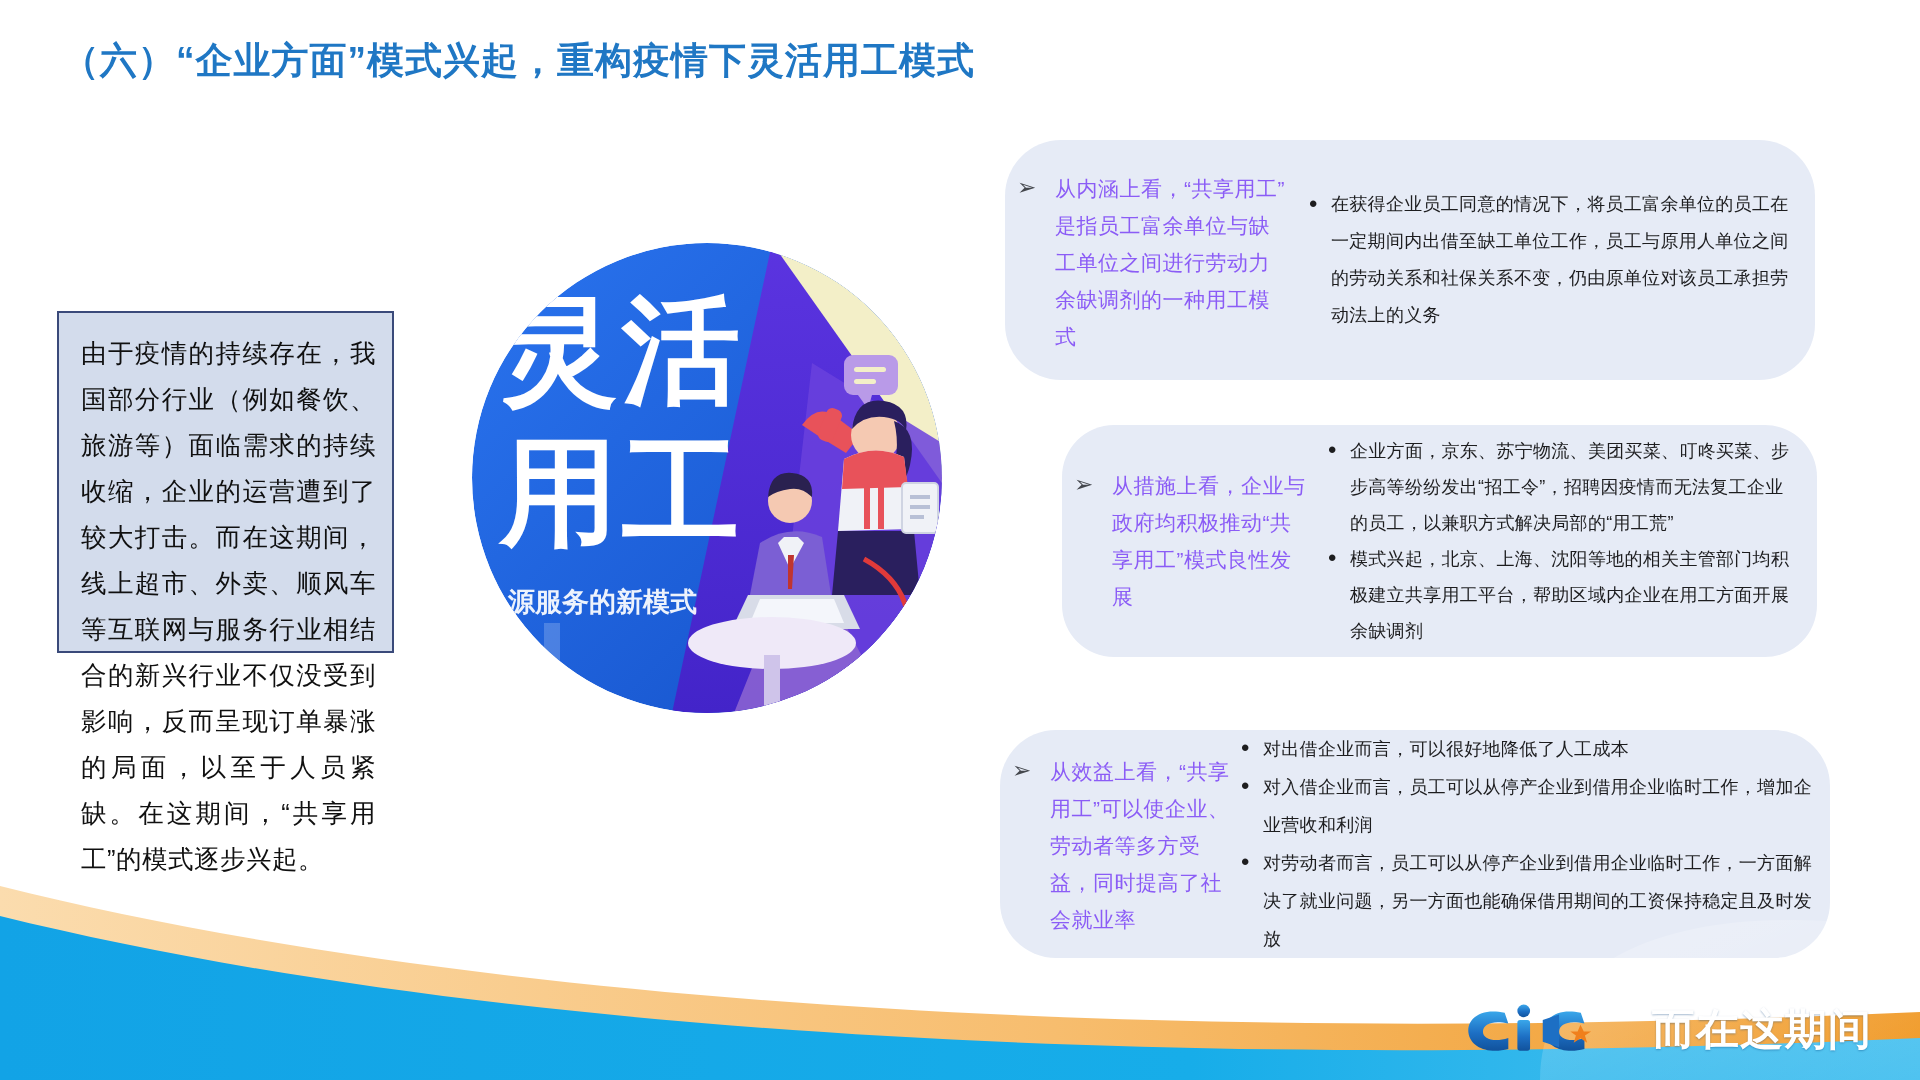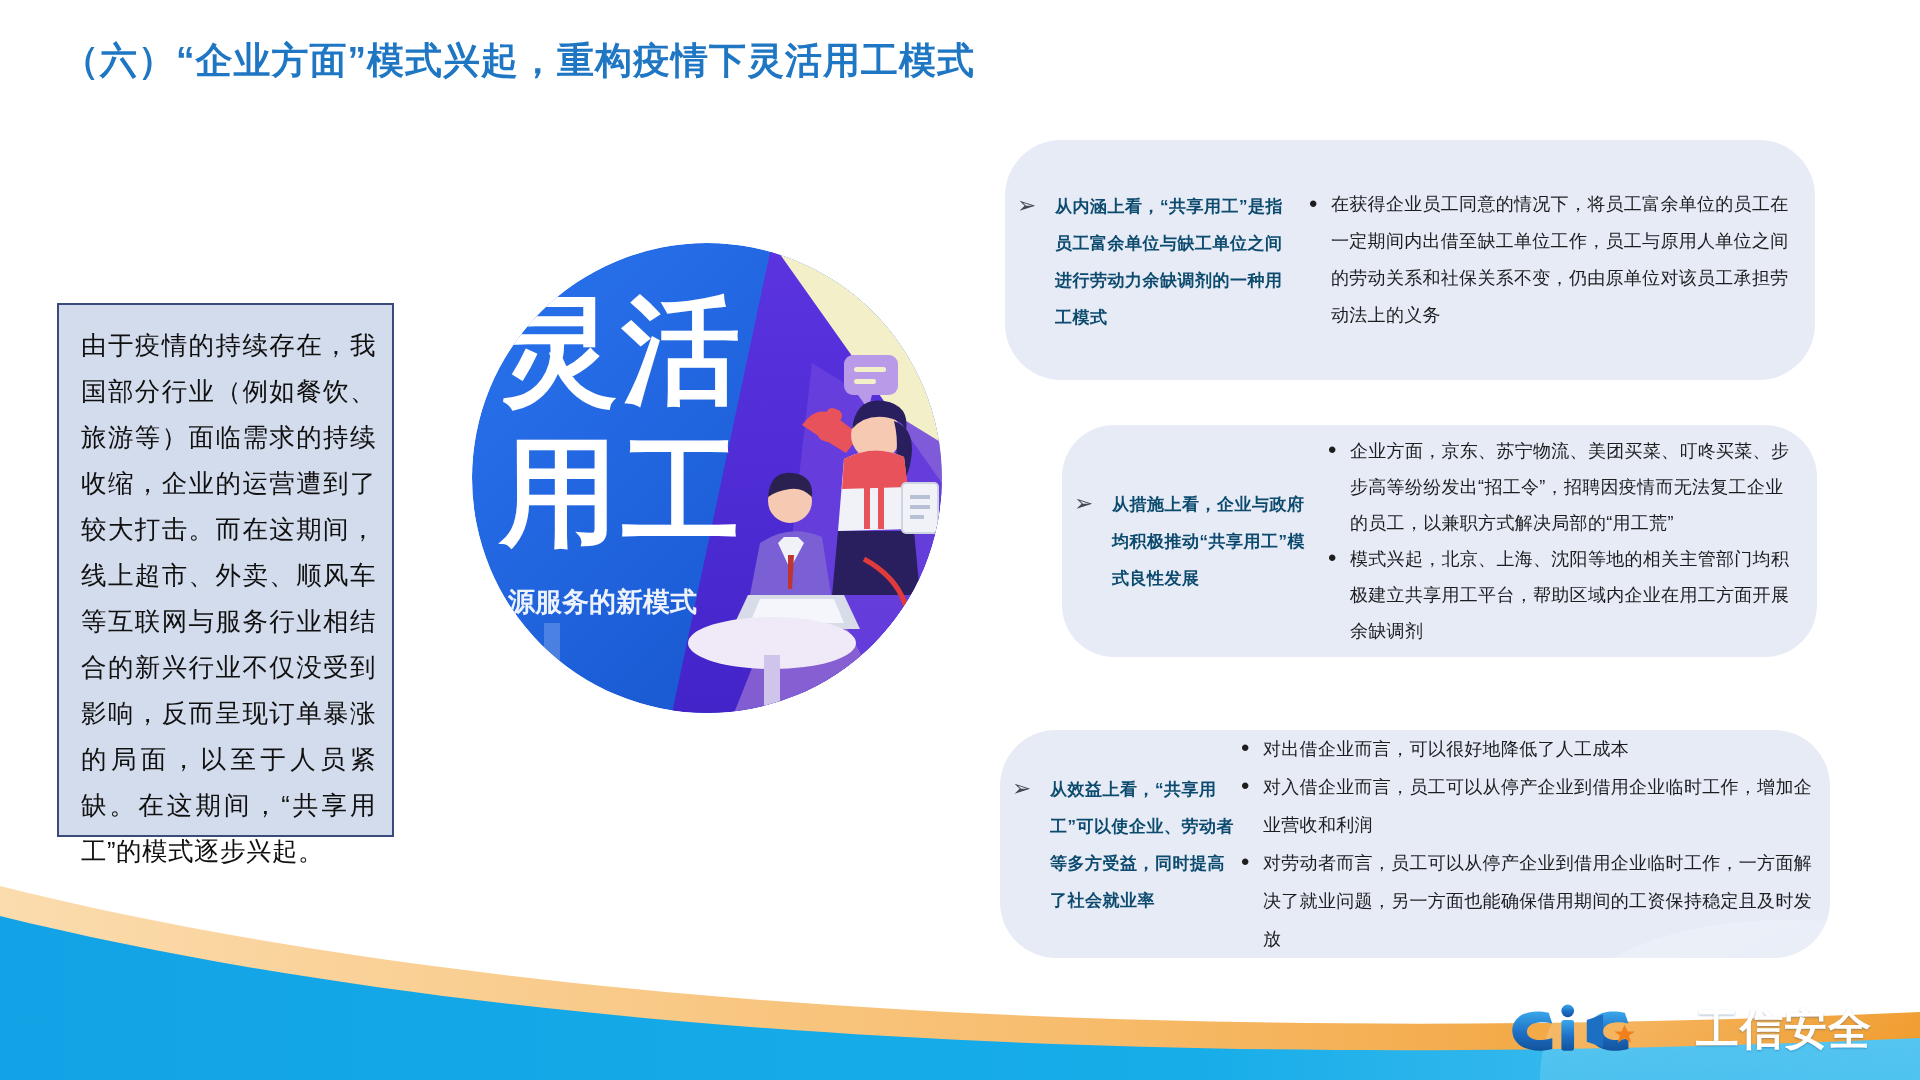--- a/index.html
+++ b/index.html
@@ -13,22 +13,22 @@
 
   
   .title{
     position:absolute;left:62px;top:36px;
     font-size:37px;font-weight:bold;color:#1f77c4;
     letter-spacing:1px;white-space:nowrap;
   }
 
   
   .left-box{
-    position:absolute;left:57px;top:303px;
-    width:337px;height:534px;
+    position:absolute;left:57px;top:311px;
+    width:337px;height:342px;
     background:#d3dcec;
     border:2px solid #3a4a7a;
     box-sizing:border-box;
     padding:17px 16px 10px 22px;
   }
   .left-box p{
     margin:0;font-size:25.5px;line-height:46px;
     color:#101010;text-align:justify;text-justify:inter-ideograph;
     letter-spacing:0.5px;
   }
@@ -57,21 +57,21 @@
   .card-head{
     display:flex;align-items:flex-start;
     flex:0 0 auto;
     padding-left:12px;
   }
   .arrow-ico{
     flex:0 0 auto;width:26px;margin-top:6px;margin-right:12px;
     color:#44474d;font-size:23px;line-height:1;
   }
   .head-text{
-    font-size:17px;font-weight:bold;color:#0c4a6e;
+    font-size:21px;font-weight:normal;color:#8b5cf6;
     line-height:37px;letter-spacing:0.5px;
   }
   .card-body{
     flex:1 1 auto;
     padding-left:12px;padding-right:18px;
   }
   .blist{list-style:none;margin:0;padding:0;}
   .blist li{
     position:relative;
     padding-left:26px;
@@ -270,16 +270,16 @@
           <stop offset="100%" stop-color="#11529c"></stop>
         </linearGradient>
       </defs>
       <path d="M46 14 C18 8 4 22 6 36 C8 52 28 60 50 54 L50 42 C34 47 22 43 22 35 C22 26 34 22 50 26 Z" fill="url(#lg)"></path>
       <rect x="60" y="22" width="14" height="34" rx="3" fill="url(#lg)"></rect>
       <circle cx="67" cy="12" r="7" fill="url(#lg)"></circle>
       <path d="M130 14 C102 8 88 22 90 36 C92 52 112 60 134 54 L134 42 C118 47 106 43 106 35 C106 26 118 22 134 26 Z" fill="url(#lg)"></path>
       <path d="M88 22 L106 16 L106 52 L88 46 Z" fill="#1d6fc4"></path>
       <path d="M97 22 L103 34 L116 34 L105 41 L109 54 L97 46 L85 54 L89 41 L79 34 L92 34 Z" fill="#f0801c" transform="scale(0.62) translate(112 22)"></path>
     </svg>
-    <span class="logo-cn">工信安全</span>
+    <span class="logo-cn">而在这期间</span>
   </div>
 
 </div>
 
 </body></html>

